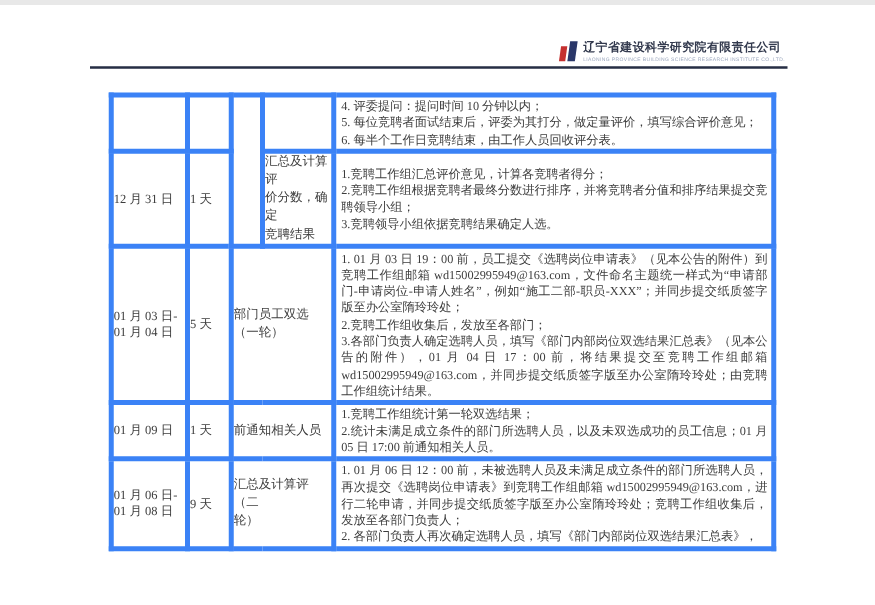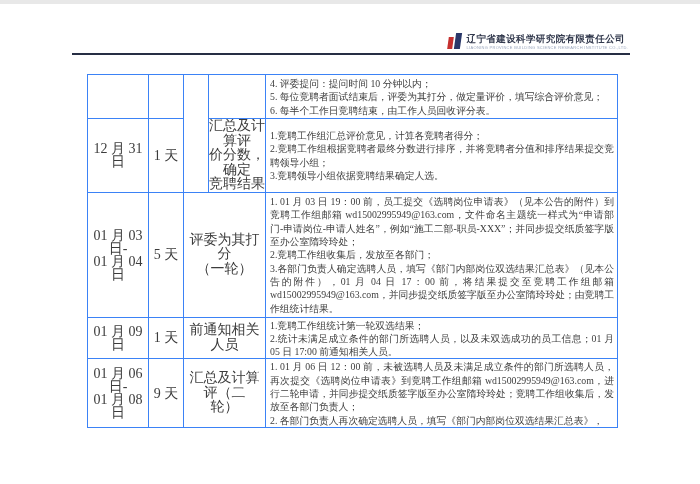--- a/index.html
+++ b/index.html
@@ -18,24 +18,24 @@
   .logo-text { display:flex; flex-direction:column; }
   .logo-cn { font-family:"Liberation Sans","DejaVu Sans",sans-serif; font-weight:bold;
              font-size:9.5px; letter-spacing:0.4px; color:#333a4e; white-space:nowrap; line-height:11px; }
   .logo-en { font-family:"Liberation Sans","DejaVu Sans",sans-serif; font-size:4px;
              color:#9aa6bd; letter-spacing:0.3px; white-space:nowrap; line-height:5px; margin-top:1px; }
   
   table.doc-table {
     position:absolute; left:87px; top:70px; width:530px;
     border-collapse:collapse; table-layout:fixed;
   }
-  .doc-table td { border:1px solid #3b82f6; vertical-align:middle; overflow:hidden; }
-  .c-date, .c-days { text-align:center; font-size:14px; white-space:pre-line; line-height:13px; }
+  .doc-table td { border:4px solid #3b82f6; vertical-align:middle; overflow:hidden; }
+  .c-date, .c-days { font-size:10px; white-space:pre-line; line-height:13px; }
   .c-phase { }
-  .c-task { text-align:center; font-size:14px; white-space:pre-line; line-height:14.5px; padding:0; }
+  .c-task { font-size:10px; white-space:pre-line; line-height:14.5px; padding:0; }
   .c-details {
     vertical-align:top; text-align:justify; font-size:9.8px; line-height:13.3px;
     padding:1px 3px 0 4px; white-space:pre-line;
   }
   tr.r1 td { height:44px; }
   tr.r2 td { height:55px; }
   tr.r3 td { height:125px; }
   tr.r4 td { height:41px; }
   tr.r5 td { height:67px; }
   
@@ -84,21 +84,21 @@
 价分数，确定
 竞聘结果</td>
         <td class="c-details">1.竞聘工作组汇总评价意见，计算各竞聘者得分；
 2.竞聘工作组根据竞聘者最终分数进行排序，并将竞聘者分值和排序结果提交竞聘领导小组；
 3.竞聘领导小组依据竞聘结果确定人选。</td>
       </tr>
       <tr class="r3">
         <td class="c-date">01 月 03 日-
 01 月 04 日</td>
         <td class="c-days">5 天</td>
-        <td class="c-task" colspan="2">评委为其打分
+        <td class="c-task" colspan="2">部门员工双选
 （一轮）</td>
         <td class="c-details">1. 01 月 03 日 19：00 前，员工提交《选聘岗位申请表》（见本公告的附件）到竞聘工作组邮箱 wd15002995949@163.com，文件命名主题统一样式为“申请部门-申请岗位-申请人姓名”，例如“施工二部-职员-XXX”；并同步提交纸质签字版至办公室隋玲玲处；
 2.竞聘工作组收集后，发放至各部门；
 3.各部门负责人确定选聘人员，填写《部门内部岗位双选结果汇总表》（见本公告的附件），01 月 04 日 17：00 前，将结果提交至竞聘工作组邮箱 wd15002995949@163.com，并同步提交纸质签字版至办公室隋玲玲处；由竞聘工作组统计结果。</td>
       </tr>
       <tr class="r4">
         <td class="c-date">01 月 09 日</td>
         <td class="c-days">1 天</td>
         <td class="c-task" colspan="2">前通知相关人员</td>
         <td class="c-details">1.竞聘工作组统计第一轮双选结果；

